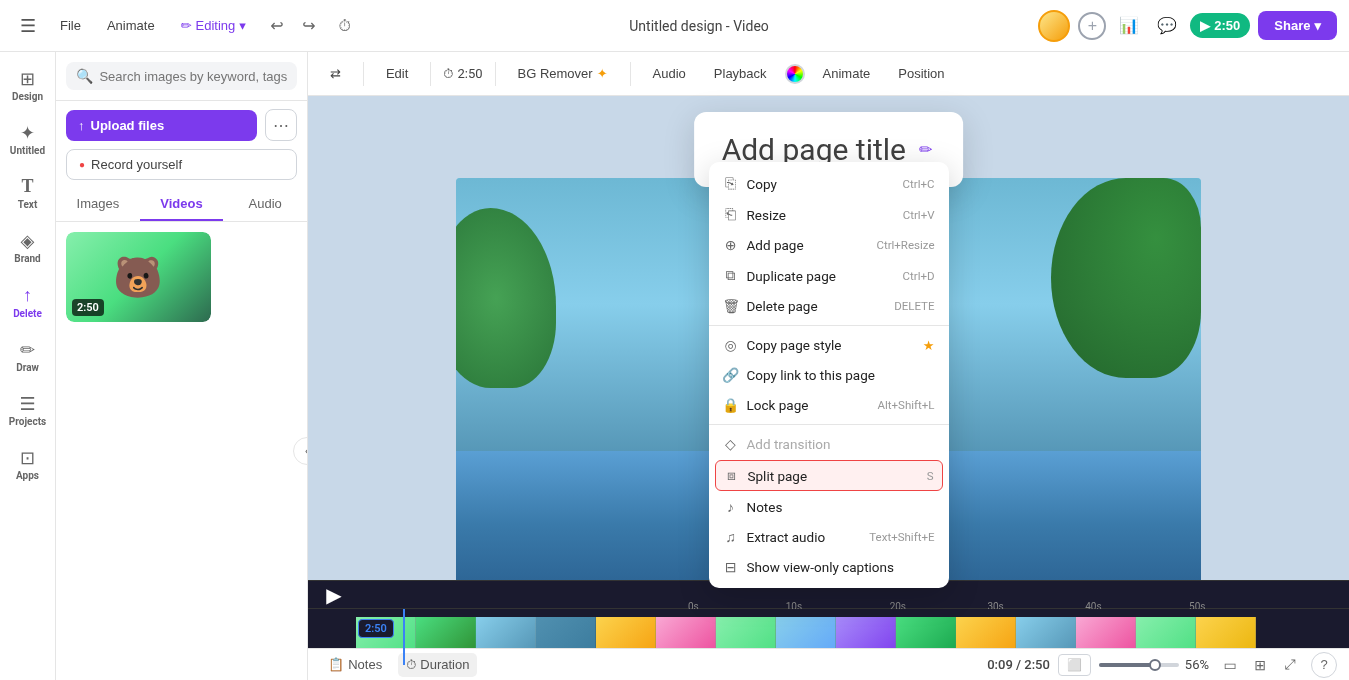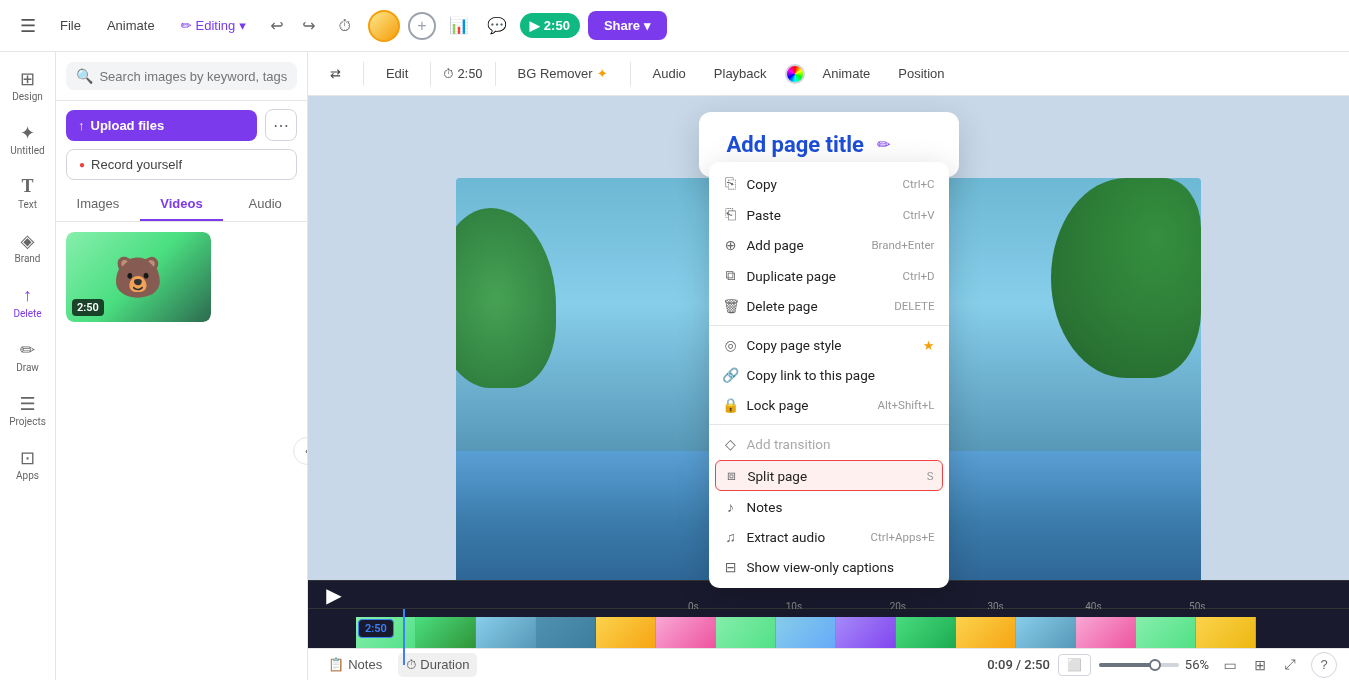--- a/index.html
+++ b/index.html
@@ -150,21 +150,21 @@
       align-items: center;
       gap: 2px;
       padding: 8px 4px;
       border-radius: 8px;
       cursor: pointer;
       width: 48px;
       color: #666;
     }
     .sidebar-item.active { color: #7c3aed; }
     .sidebar-icon { font-size: 18px; }
-    .sidebar-label { font-size: 10px; font-weight: 400; }
+    .sidebar-label { font-size: 10px; font-weight: 700; }
     .sidebar-item.uploads-item { color: #7c3aed; }
     .sidebar-item.uploads-item .sidebar-icon { color: #7c3aed; }
 
     
     .panel {
       width: 252px;
       background: #fff;
       border-right: 1px solid #e5e5e5;
       display: flex;
       flex-direction: column;
@@ -417,23 +417,23 @@
       min-width: 260px;
       z-index: 50;
     }
     .page-title-header {
       display: flex;
       align-items: center;
       gap: 10px;
       margin-bottom: 0;
     }
     .page-title-text {
-      font-size: 22px;
-      font-weight: 700;
-      color: #1d4ed8;
+      font-size: 30px;
+      font-weight: 400;
+      color: #404040;
     }
     .edit-title-btn {
       background: none; border: none; cursor: pointer;
       color: #7c3aed; font-size: 16px; padding: 3px;
     }
 
     
     .context-menu {
       position: absolute;
       top: 110px;
@@ -673,20 +673,21 @@
       </button>
       <button style="width:30px;height:30px;border:none;background:none;cursor:pointer;border-radius:5px;color:#666;font-size:16px;display:flex;align-items:center;justify-content:center;">
         <span>↪</span>
       </button>
     </div>
     <button class="timer-icon-btn">
       <span>⏱</span>
     </button>
   </div>
 
+  <div class="center-title">Untitled design - Video</div>
 
   <div class="top-bar-right">
     <div class="avatar-circle"></div>
     <button class="plus-btn">
       <span>+</span>
     </button>
     <button class="icon-btn-top">
       <span>📊</span>
     </button>
     <button class="icon-btn-top comments-btn">
@@ -846,31 +847,31 @@
         <div class="ctx-left">
           <span class="ctx-icon">⎘</span>
           <span class="ctx-label">Copy</span>
         </div>
         <span class="ctx-shortcut">Ctrl+C</span>
       </div>
 
       <div class="ctx-item">
         <div class="ctx-left">
           <span class="ctx-icon">⎗</span>
-          <span class="ctx-label">Paste</span>
+          <span class="ctx-label">Resize</span>
         </div>
         <span class="ctx-shortcut">Ctrl+V</span>
       </div>
 
       <div class="ctx-item">
         <div class="ctx-left">
           <span class="ctx-icon">⊕</span>
           <span class="ctx-label">Add page</span>
         </div>
-        <span class="ctx-shortcut">Brand+Enter</span>
+        <span class="ctx-shortcut">Ctrl+Resize</span>
       </div>
 
       <div class="ctx-item">
         <div class="ctx-left">
           <span class="ctx-icon">⧉</span>
           <span class="ctx-label">Duplicate page</span>
         </div>
         <span class="ctx-shortcut">Ctrl+D</span>
       </div>
 
@@ -927,21 +928,21 @@
           <span class="ctx-icon">♪</span>
           <span class="ctx-label">Notes</span>
         </div>
       </div>
 
       <div class="ctx-item">
         <div class="ctx-left">
           <span class="ctx-icon">♫</span>
           <span class="ctx-label">Extract audio</span>
         </div>
-        <span class="ctx-shortcut">Ctrl+Apps+E</span>
+        <span class="ctx-shortcut">Text+Shift+E</span>
       </div>
 
       <div class="ctx-item">
         <div class="ctx-left">
           <span class="ctx-icon">⊟</span>
           <span class="ctx-label">Show view-only captions</span>
         </div>
       </div>
     </div>
 

